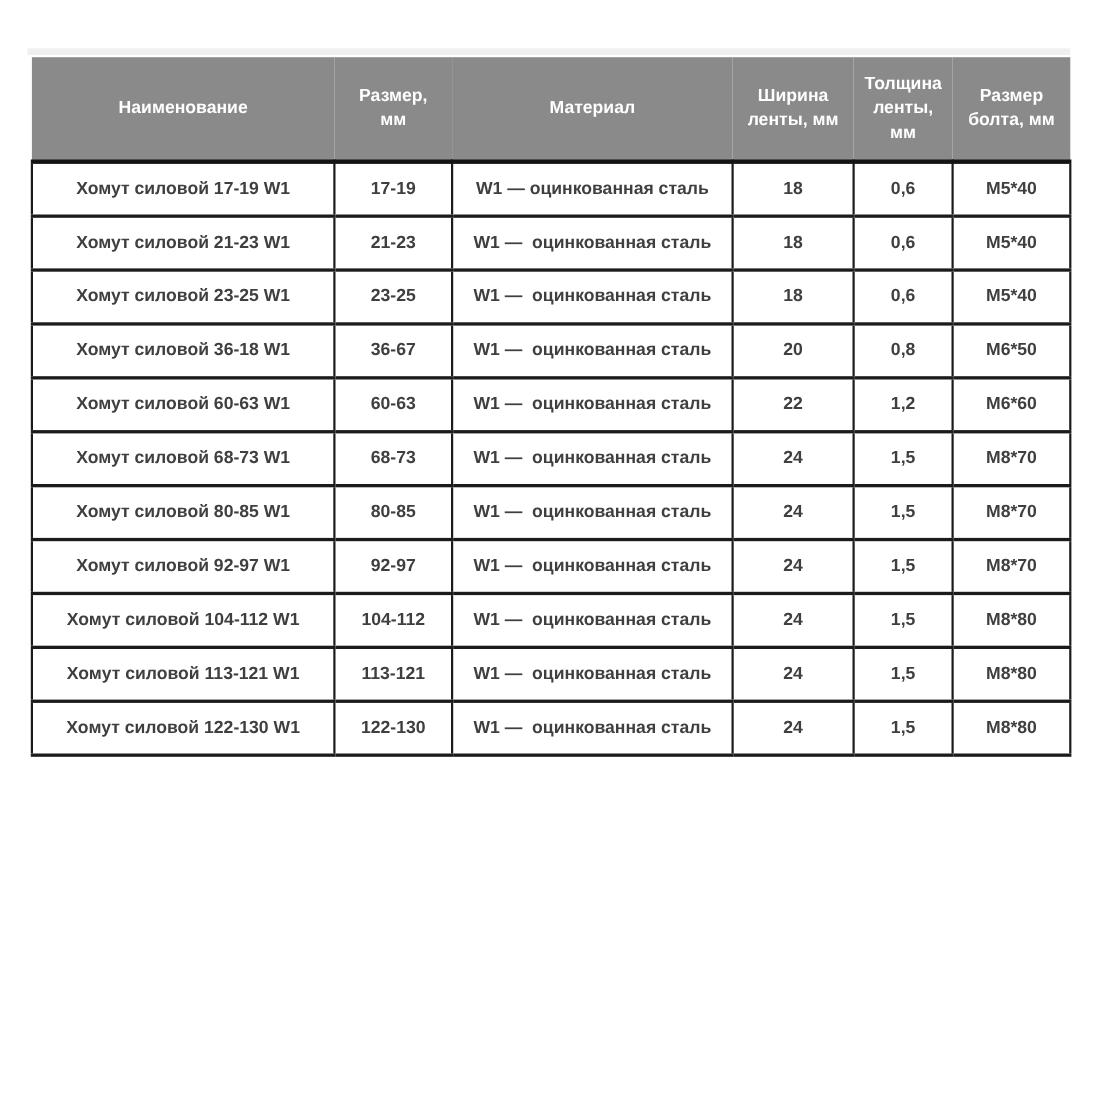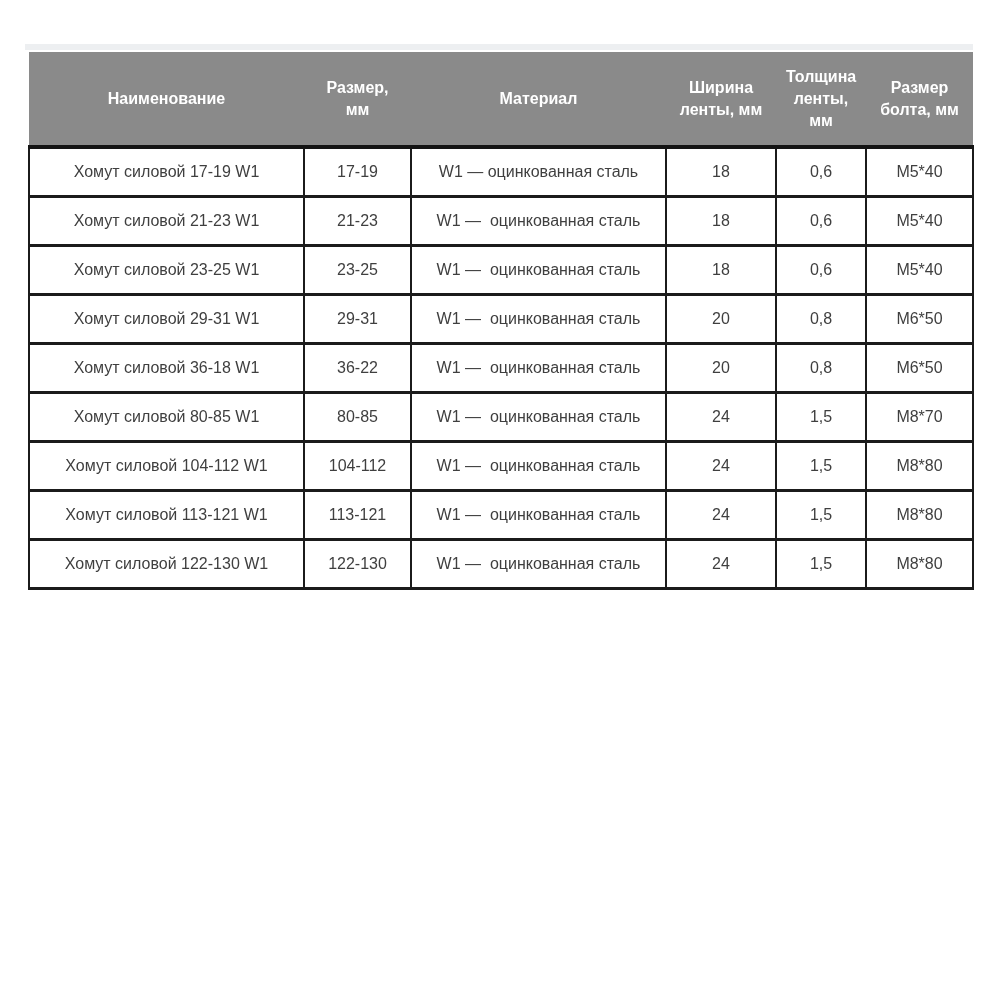--- a/index.html
+++ b/index.html
@@ -41,20 +41,21 @@
     text-align: center;
     vertical-align: middle;
     padding: 0 10px;
     border: none;
   }
   table.spec-table thead tr {
     border-bottom: 4px solid #141414;
   }
   table.spec-table tbody tr {
     height: 49px;
+    font-weight: bold;
   }
   table.spec-table tbody td {
     border: 2px solid #1b1b1b;
     border-top-width: 3px;
     border-bottom-width: 3px;
     color: #3f3f3f;
     font-size: 16px;
     text-align: center;
     vertical-align: middle;
     padding: 0 6px;
@@ -106,38 +107,54 @@
         </tr>
         <tr>
           <td>Хомут силовой 23-25 W1</td>
           <td>23-25</td>
           <td>W1 —  оцинкованная сталь</td>
           <td>18</td>
           <td>0,6</td>
           <td>M5*40</td>
         </tr>
         <tr>
-          <td>Хомут силовой 29-31 W1</td>
-          <td>29-31</td>
+          <td>Хомут силовой 36-18 W1</td>
+          <td>36-67</td>
           <td>W1 —  оцинкованная сталь</td>
           <td>20</td>
           <td>0,8</td>
           <td>M6*50</td>
         </tr>
         <tr>
-          <td>Хомут силовой 36-18 W1</td>
-          <td>36-22</td>
+          <td>Хомут силовой 60-63 W1</td>
+          <td>60-63</td>
           <td>W1 —  оцинкованная сталь</td>
-          <td>20</td>
-          <td>0,8</td>
-          <td>M6*50</td>
+          <td>22</td>
+          <td>1,2</td>
+          <td>M6*60</td>
+        </tr>
+        <tr>
+          <td>Хомут силовой 68-73 W1</td>
+          <td>68-73</td>
+          <td>W1 —  оцинкованная сталь</td>
+          <td>24</td>
+          <td>1,5</td>
+          <td>M8*70</td>
         </tr>
         <tr>
           <td>Хомут силовой 80-85 W1</td>
           <td>80-85</td>
+          <td>W1 —  оцинкованная сталь</td>
+          <td>24</td>
+          <td>1,5</td>
+          <td>M8*70</td>
+        </tr>
+        <tr>
+          <td>Хомут силовой 92-97 W1</td>
+          <td>92-97</td>
           <td>W1 —  оцинкованная сталь</td>
           <td>24</td>
           <td>1,5</td>
           <td>M8*70</td>
         </tr>
         <tr>
           <td>Хомут силовой 104-112 W1</td>
           <td>104-112</td>
           <td>W1 —  оцинкованная сталь</td>
           <td>24</td>

